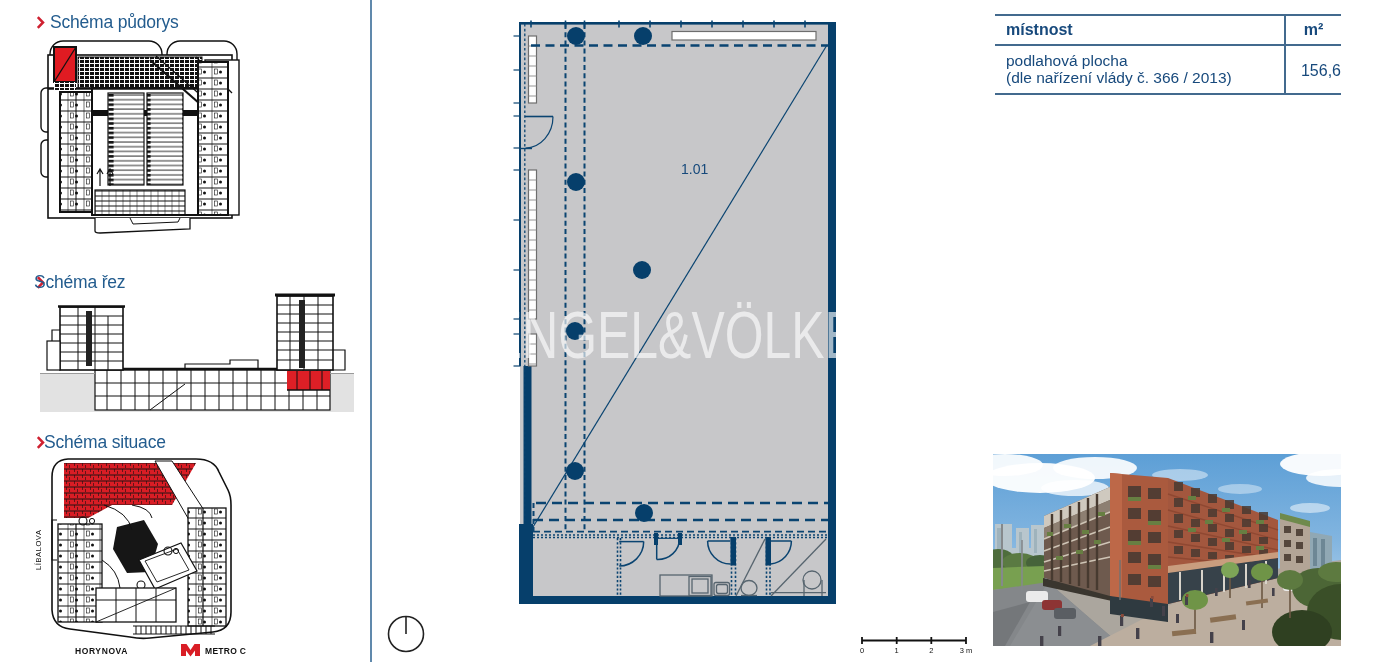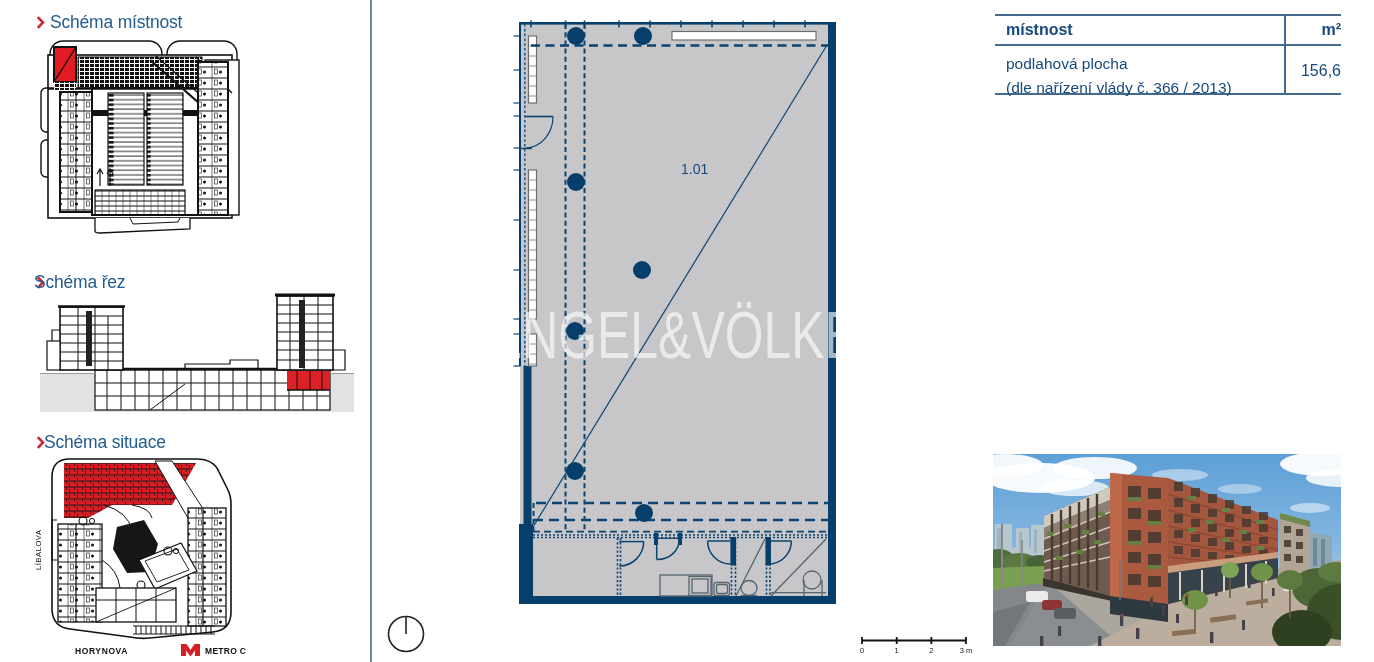--- a/index.html
+++ b/index.html
@@ -12,38 +12,38 @@
   .tcell{position:absolute;color:#17497c;}
 </style>
 </head>
 <body>
 
 <div style="position:absolute;left:370px;top:0;width:2px;height:662px;background:#6089ac;"></div>
 
 <svg class="chev" style="left:35.5px;top:15.5px" width="9" height="13" viewBox="0 0 9 13">
     <path d="M1.8 1.2 L7 6.5 L1.8 11.8" fill="none" stroke="#cf2030" stroke-width="2.5"></path>
   </svg>
-<div class="hd" style="left:50px;top:12px;">Schéma místnost</div>
+<div class="hd" style="left:50px;top:12px;">Schéma půdorys</div>
 <svg class="chev" style="left:35.5px;top:275.5px" width="9" height="13" viewBox="0 0 9 13">
     <path d="M1.8 1.2 L7 6.5 L1.8 11.8" fill="none" stroke="#cf2030" stroke-width="2.5"></path>
   </svg>
 <div class="hd" style="left:34px;top:272px;">Schéma řez</div>
 <svg class="chev" style="left:35.5px;top:436px" width="9" height="13" viewBox="0 0 9 13">
     <path d="M1.8 1.2 L7 6.5 L1.8 11.8" fill="none" stroke="#cf2030" stroke-width="2.5"></path>
   </svg>
 <div class="hd" style="left:44px;top:432px;">Schéma situace</div>
 
 <div id="tablewrap">
   <div class="tl" style="left:0;top:0;width:346px;height:2px;"></div>
   <div class="tl" style="left:0;top:30px;width:346px;height:2px;"></div>
   <div class="tl" style="left:0;top:78.5px;width:346px;height:2px;"></div>
   <div class="tl" style="left:289px;top:0;width:2px;height:80px;"></div>
   <div class="tcell" style="left:11px;top:7px;font-weight:bold;font-size:16px;">místnost</div>
-  <div class="tcell" style="left:291px;top:7px;width:55px;text-align:right;font-weight:bold;font-size:16px;">m²</div>
-  <div class="tcell" style="left:11px;top:38px;font-size:15.5px;line-height:24px;">podlahová plocha<br>(dle nařízení vlády č. 366 / 2013)</div>
+  <div class="tcell" style="left:291px;top:7px;width:55px;text-align:center;font-weight:bold;font-size:16px;">m²</div>
+  <div class="tcell" style="left:11px;top:38px;font-size:15.5px;line-height:17px;">podlahová plocha<br>(dle nařízení vlády č. 366 / 2013)</div>
   <div class="tcell" style="left:291px;top:48px;width:55px;text-align:right;font-size:16px;">156,6</div>
 </div>
 
 <svg id="plan" style="position:absolute;left:0;top:0" width="1374" height="662" viewBox="0 0 1374 662">
   <defs>
     <clipPath id="planclip">
         <rect x="519" y="22" width="317" height="582"></rect>
       </clipPath>
     <pattern id="hrows" width="7" height="5" patternUnits="userSpaceOnUse">
       <rect width="7" height="5" fill="#fff"></rect>

